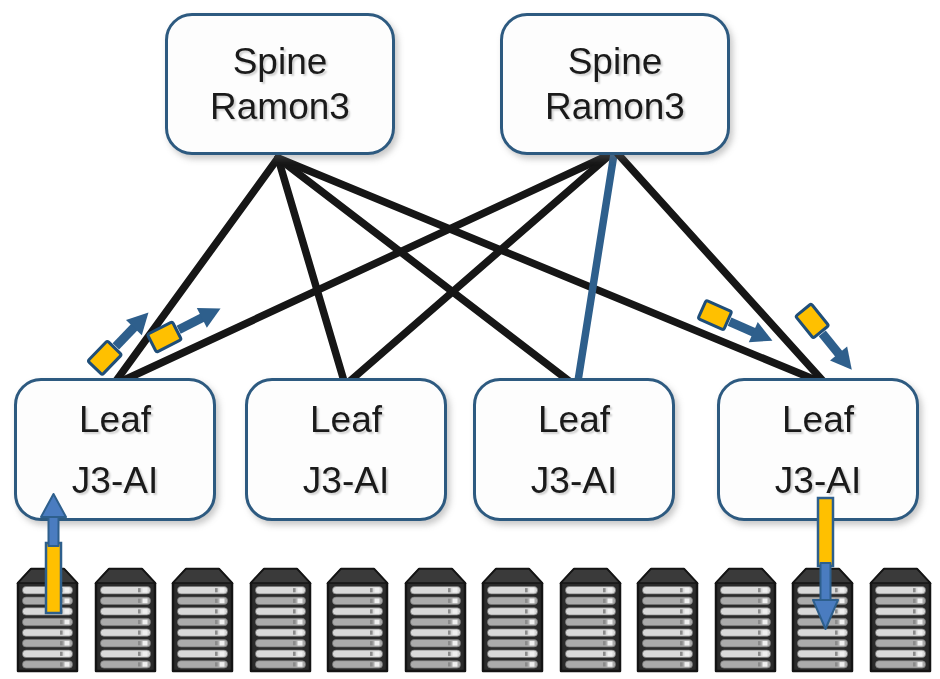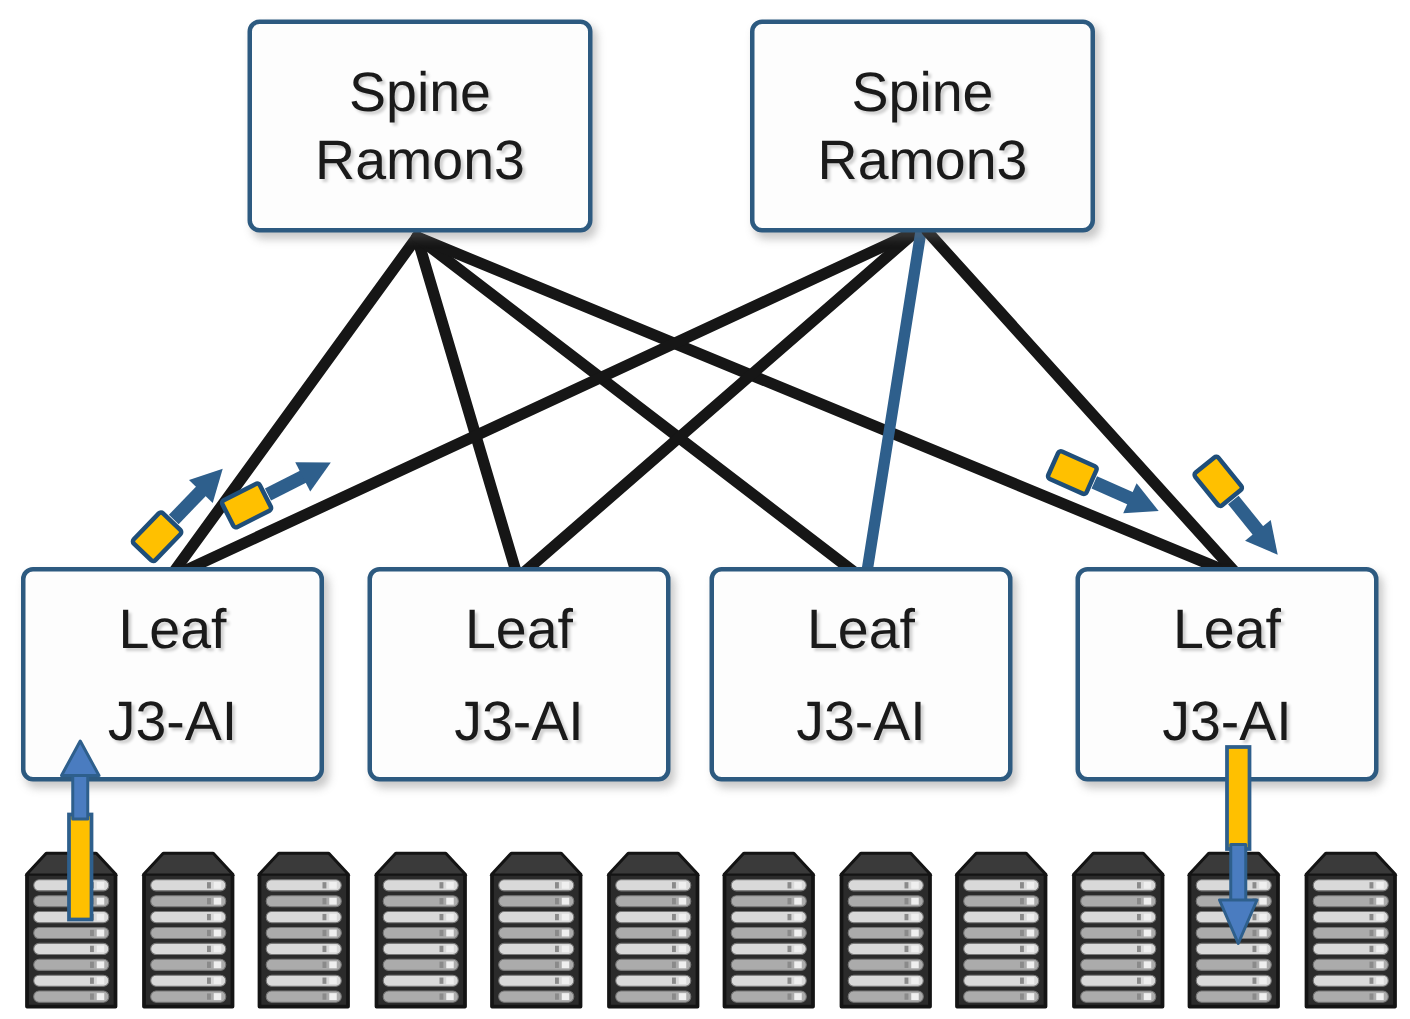--- a/index.html
+++ b/index.html
@@ -6,21 +6,21 @@
   .stage{
     position:relative;width:940px;height:679px;background:var(--background,#fff);
     font-family:"Liberation Sans", sans-serif;overflow:hidden;
   }
   svg.layer{position:absolute;left:0;top:0;width:940px;height:679px;pointer-events:none;}
   #links-layer{z-index:1;}
   #overlay-layer{z-index:3;}
   .node{
     position:absolute;z-index:2;background:#fdfdfd;
     border:3px solid var(--box-border,#2D5A80);
-    border-radius:8px;
+    border-radius:27px;
     display:flex;flex-direction:column;align-items:center;justify-content:center;
     box-shadow:3px 4px 6px rgba(110,110,110,.38);
     color:var(--text,#1a1a1a);font-size:37px;line-height:45px;
     text-shadow:2px 2px 2px rgba(0,0,0,.18);
     text-align:right;
   }
   .node.spine{width:224px;height:136px;}
   .node.leaf{width:196px;height:137px;gap:16px;}
   #spine-1{left:165px;top:13px;}
   #spine-2{left:500px;top:13px;}

